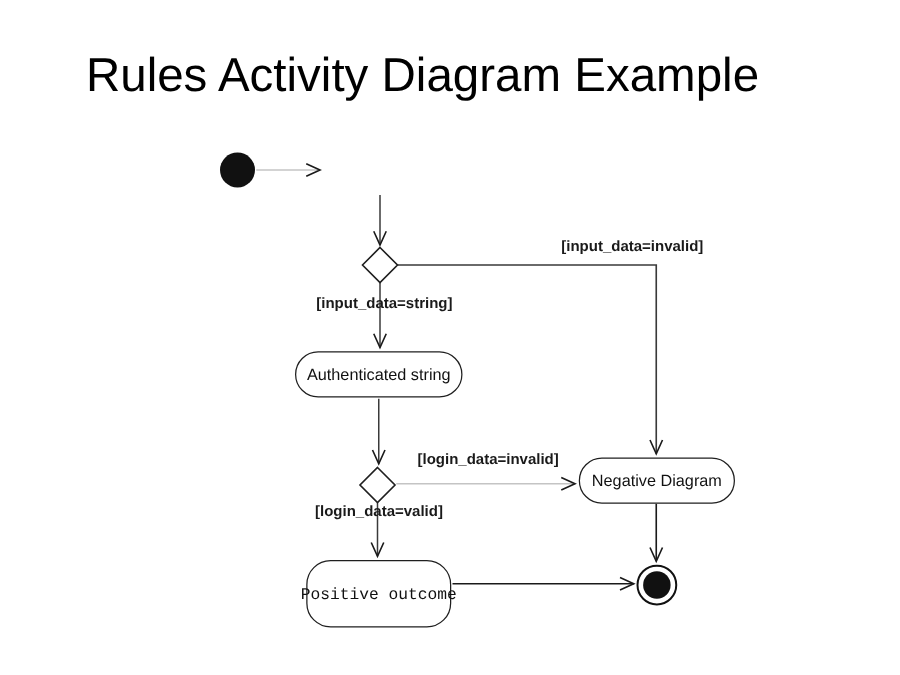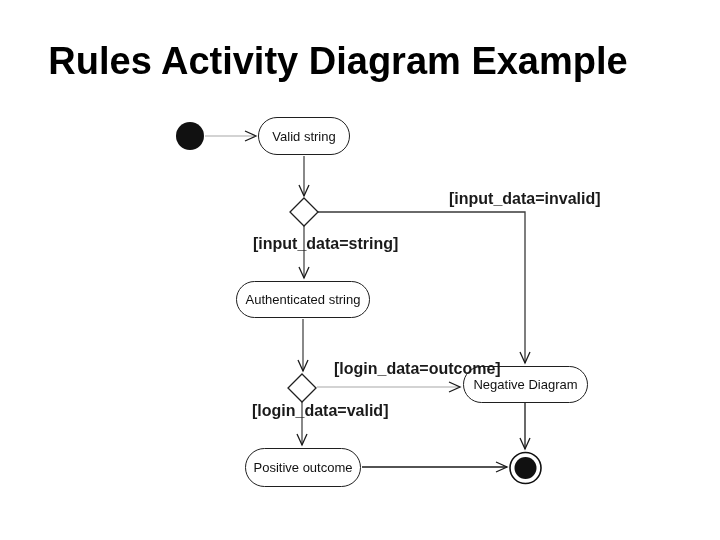--- a/index.html
+++ b/index.html
@@ -2,30 +2,30 @@
 <html><head>
 <meta charset="utf-8">
 <style>
   html,body{margin:0;padding:0;background:#ffffff;}
   .slide{
     position:relative;width:720px;height:540px;background:#ffffff;overflow:hidden;
     font-family:"Liberation Sans", sans-serif;
   }
   .title{
     position:absolute;top:40px;left:0;width:676px;text-align:center;
-    font-size:38px;font-weight:700;color:#000;letter-spacing:0px;white-space:nowrap;
+    font-size:38px;font-weight:400;color:#000;letter-spacing:0px;white-space:nowrap;
   }
   .layer{position:absolute;top:0;left:0;width:720px;height:540px;}
   .node{
     position:absolute;box-sizing:border-box;border:1.3px solid #1f1f1f;background:#ffffff;
     display:flex;align-items:center;justify-content:center;
     font-size:13px;color:#111;white-space:nowrap;
   }
   .guard{
-    position:absolute;font-size:16px;font-weight:600;color:#1a1a1a;white-space:nowrap;
+    position:absolute;font-size:12px;font-weight:600;color:#1a1a1a;white-space:nowrap;
   }
 </style>
 </head>
 <body>
 
 <div class="slide">
 
   <div class="title">Rules Activity Diagram Example</div>
 
   <svg class="layer" width="720" height="540" viewBox="0 0 720 540">
@@ -47,34 +47,31 @@
     <line x1="362" y1="467" x2="507" y2="467" stroke-width="1.3" marker-end="url(#openArrow)" stroke="#1a1a1a"></line>
     <line x1="525" y1="403" x2="525" y2="449" stroke-width="1.3" marker-end="url(#openArrow)" stroke="#1a1a1a"></line>
 
     <polygon points="304,198 318,212 304,226 290,212" fill="#ffffff" stroke-width="1.3" stroke="#1f1f1f"></polygon>
     <polygon points="302,374 316,388 302,402 288,388" fill="#ffffff" stroke-width="1.3" stroke="#1f1f1f"></polygon>
 
     <circle cx="525.5" cy="468" r="15.5" fill="#ffffff" stroke-width="1.6" stroke="#111111"></circle>
     <circle cx="525.5" cy="468" r="11" fill="#111111"></circle>
   </svg>
 
-  <div class="node" style="left:258px;top:117px;width:92px;height:38px;border-radius:19px;">
-    <span>Valid string</span>
-  </div>
 
   <div class="node" style="left:236px;top:281px;width:134px;height:37px;border-radius:18.5px;">
     <span>Authenticated string</span>
   </div>
 
   <div class="node" style="left:463px;top:366px;width:125px;height:37px;border-radius:18.5px;">
     <span>Negative Diagram</span>
   </div>
 
-  <div class="node" style="left:245px;top:448px;width:116px;height:39px;border-radius:19.5px;">
+  <div class="node" style="left:245px;top:448px;width:116px;height:54px;border-radius:19.5px;font-family:Liberation Mono, monospace;">
     <span>Positive outcome</span>
   </div>
 
   <div class="guard" style="left:449px;top:190px;">[input_data=invalid]</div>
   <div class="guard" style="left:253px;top:235px;">[input_data=string]</div>
-  <div class="guard" style="left:334px;top:360px;">[login_data=outcome]</div>
+  <div class="guard" style="left:334px;top:360px;">[login_data=invalid]</div>
   <div class="guard" style="left:252px;top:402px;">[login_data=valid]</div>
 
 </div>
 
 </body></html>

